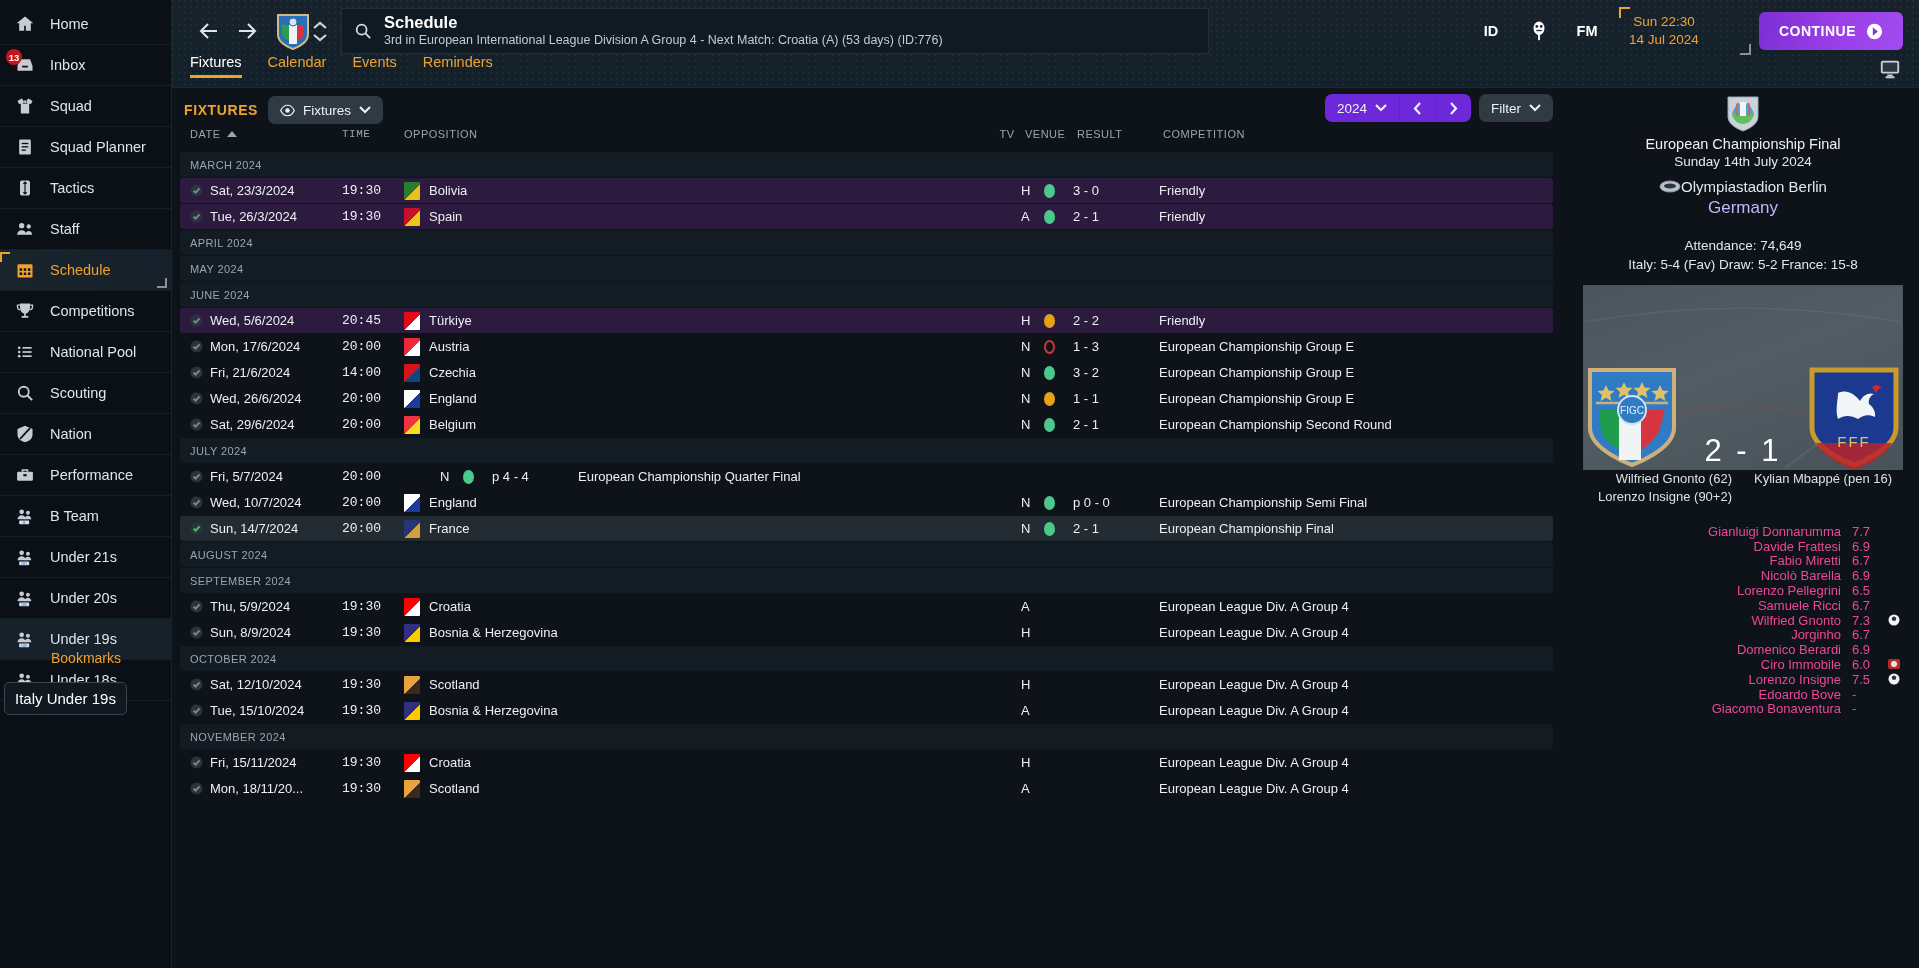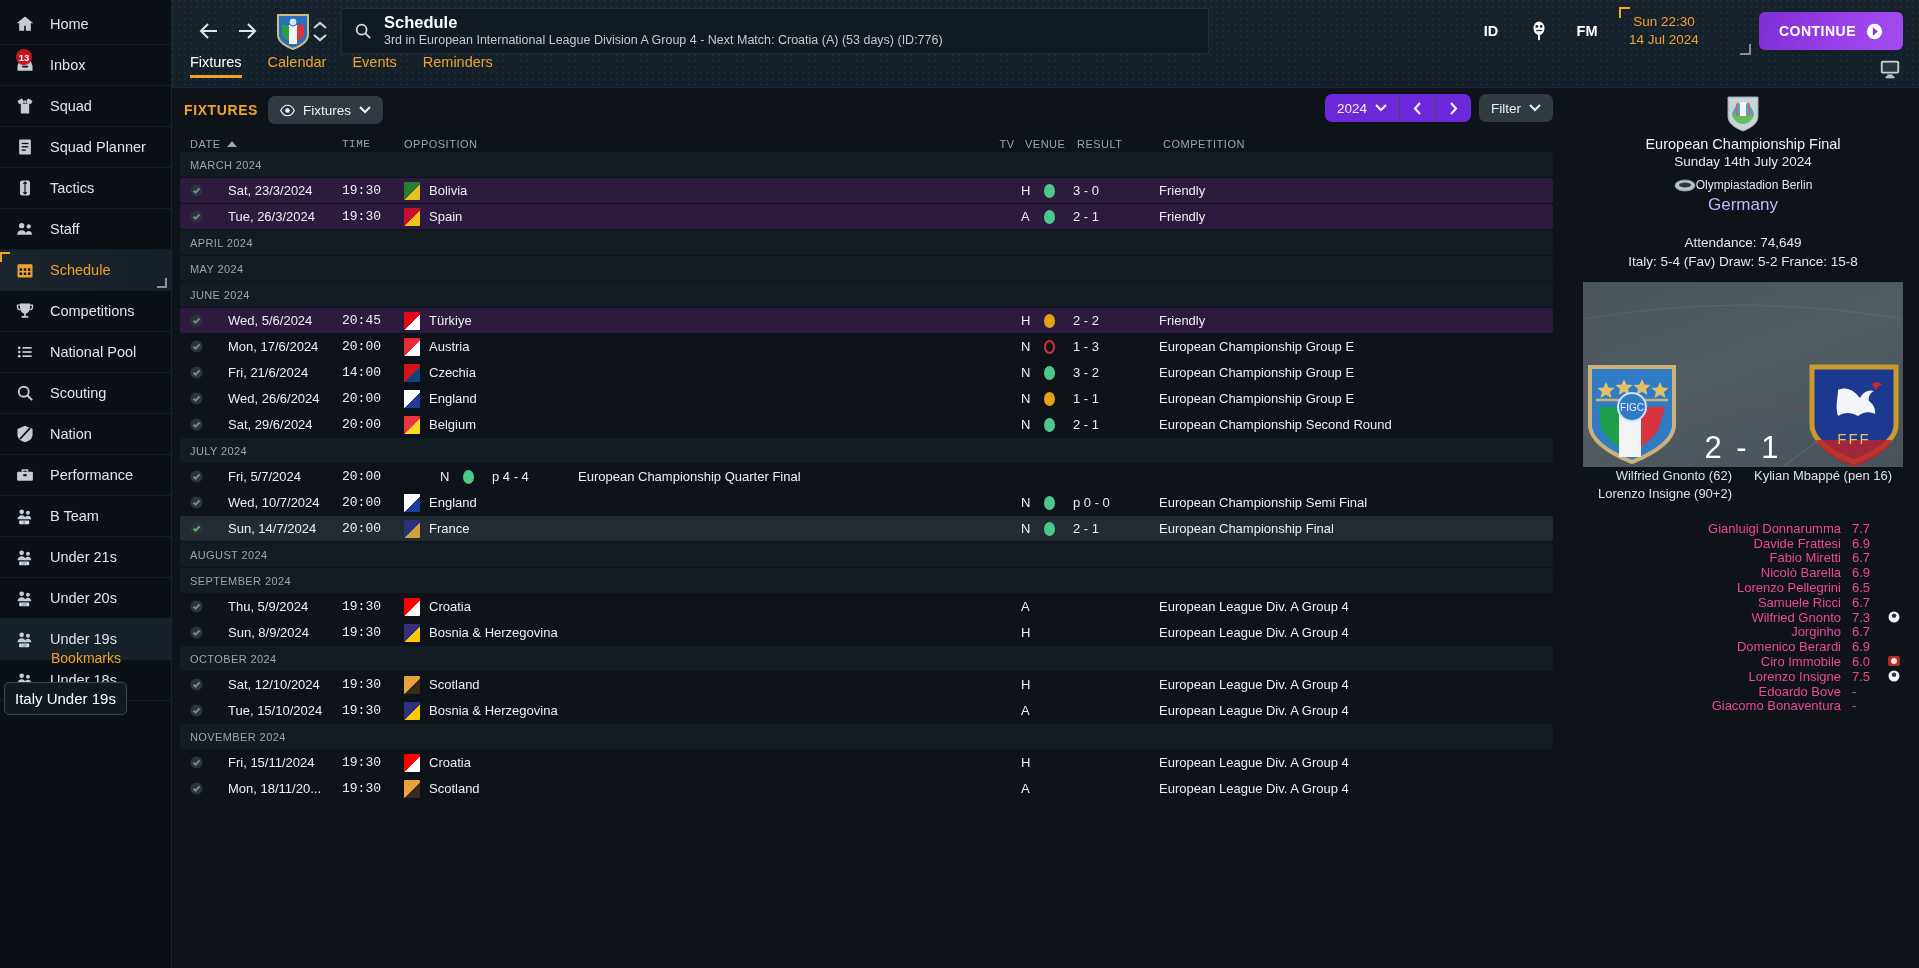--- a/index.html
+++ b/index.html
@@ -46,21 +46,21 @@
   }
   .nav-item.hl { background: #17212a; }
   .nav-ico {
     width: 22px; height: 22px; flex: 0 0 22px;
     display:flex; align-items:center; justify-content:center;
     color:#c6ccd2;
   }
   .nav-item.sel .nav-ico { color:#f0a22e; }
   .nav-ico svg { width:20px; height:20px; fill: currentColor; }
   .badge {
-    position:absolute; left:16px; top:4px;
+    position:absolute; left:6px; top:4px;
     background:#c4161c; color:#fff;
     font-size:9.5px; font-weight:bold;
     border-radius:50%; width:16px; height:16px;
     display:flex; align-items:center; justify-content:center;
     z-index:3;
   }
   .bookmarks {
     position:absolute; bottom:292px; left:0; width:172px;
     text-align:center; color:#f0a22e; font-size:14px;
     padding:10px 0;
@@ -142,39 +142,39 @@
   .pill svg.cv { width:12px; height:8px; stroke:#eef2f5; fill:none; stroke-width:2; }
   .eye { width:15px; height:15px; fill:#eef2f5; }
 
   .rightctrl { position:absolute; right:14px; top:6px; display:flex; align-items:center; gap:8px; }
   .seg { display:flex; background:#6d28d9; border-radius:7px; overflow:hidden; height:28px; }
   .seg > div { display:flex; align-items:center; justify-content:center; padding:0 12px; font-size:13.5px; color:#eef2f5; cursor:pointer; border-right:1px solid #3f4a54;}
   .seg > div:last-child { border-right:none; }
   .seg svg { width:11px; height:13px; stroke:#eef2f5; fill:none; stroke-width:2.2; }
 
   
-  .thead { display:flex; align-items:flex-end; height:22px; padding:0 14px 0 18px; font-size:11px; color:#9aa5ae; letter-spacing:.5px; }
+  .thead { display:flex; align-items:flex-start; height:22px; padding:0 14px 0 18px; font-size:11px; color:#9aa5ae; letter-spacing:.5px; }
   .c-date { width:152px; display:flex; align-items:center; gap:6px;}
   .c-time { width:62px;font-family:Liberation Mono, monospace; }
   .c-opp  { flex:1; }
   .c-tv   { width:36px; text-align:center;}
   .c-ven  { width:52px; text-align:left;}
   .c-res  { width:86px; text-align:left; }
   .c-comp { width:390px; }
   .sortarr { width:0;height:0;border-left:5px solid transparent;border-right:5px solid transparent;border-bottom:6px solid #9aa5ae; }
 
   .tbl { padding:2px 14px 0 8px; }
   .mrow { height:25px; display:flex; align-items:center; padding-left:10px; font-size:11px; color:#9aa5ae; letter-spacing:.4px; background:#131c23; border-radius:3px; margin-bottom:1px;}
   .frow {
     height:25px; display:flex; align-items:center; padding:0 4px 0 10px;
     font-size:13px; color:#ecf0f3; border-radius:3px; margin-bottom:1px; cursor:pointer;
   }
   .frow.res { background:#2d1b3f; }
   .frow.cur { background:#232c33; }
-  .frow .c-date { display:flex; gap:25px; }
+  .frow .c-date { display:flex; gap:7px; }
   .tick { width:13px; height:13px; flex:0 0 13px; }
   .tick circle { fill:#2b343c; }
   .tick path { stroke:#7e8991; stroke-width:2; fill:none; }
   .tick.done path { stroke:#4ec46a; }
   .flag { width:16px; height:18px; flex:0 0 16px; border-radius:1px; }
   .opp-in { display:flex; align-items:center; gap:9px; }
   .dot { width:11px; height:14px; border-radius:50%; display:inline-block; }
   .dot.w { background:#4ac98a; }
   .dot.d { background:#e6a117; }
   .dot.l { background:transparent; border:2.5px solid #cf3535; }
@@ -184,21 +184,21 @@
   .rightpanel {
     width: 352px; flex:0 0 352px;
     background:#0d1319;
     padding:8px 10px 0 10px;
     display:flex; flex-direction:column; align-items:center;
     position:relative;
   }
   .euro-logo { width:32px; height:36px; margin-bottom:4px; }
   .r-title { font-size:14.5px; color:#eef2f5; text-align:center; }
   .r-sub { font-size:13.5px; color:#e2e8ec; text-align:center; margin-top:2px;}
-  .venue-line { display:flex; align-items:center; justify-content:center; margin-top:9px; font-size:12px; color:#e2e8ec;}
+  .venue-line { display:flex; align-items:center; justify-content:center; margin-top:9px; font-size:15px; color:#e2e8ec;}
   .stadium-ic { width:22px; height:13px; }
   .country { font-size:17px; color:#c4b5fd; margin-top:3px;}
   .att { font-size:13.5px; color:#e2e8ec; margin-top:20px;}
   .odds { font-size:13.5px; color:#e2e8ec; margin-top:4px;}
 
   .scorecard {
     width: 320px; height: 185px; margin-top:13px;
     border:1px solid #4a555e;
     background: linear-gradient(160deg,#4a555c 0%, #515c63 45%, #47525a 100%);
     position:relative; overflow:hidden;

